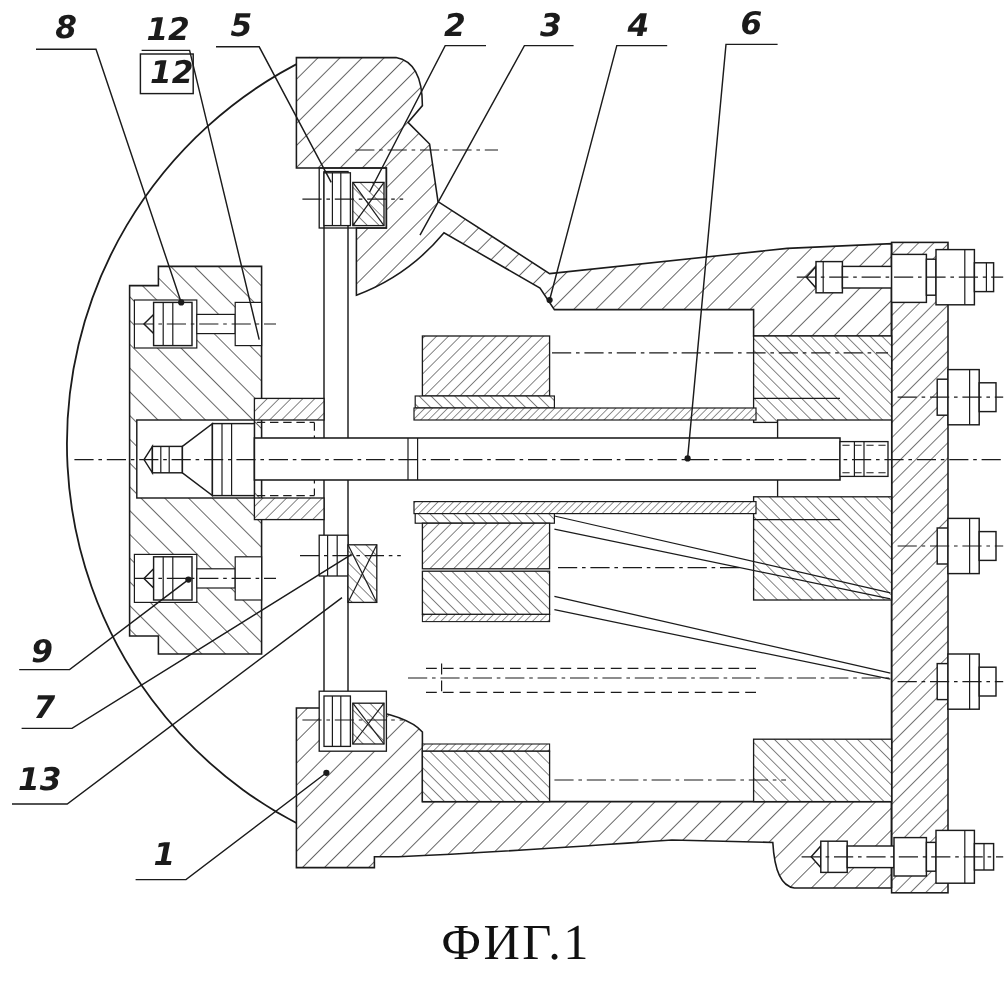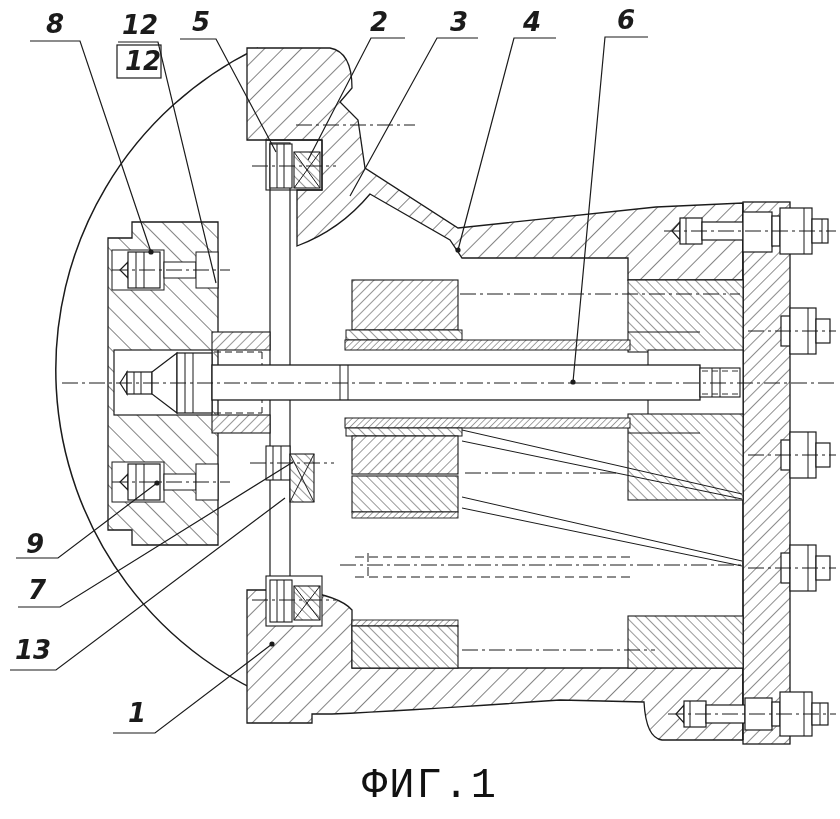--- a/index.html
+++ b/index.html
@@ -2,21 +2,21 @@
 <html><head>
 <meta charset="utf-8">
 <style>
   html,body{margin:0;padding:0;background:#ffffff;}
   .stage{position:relative;width:840px;height:819px;background:#fff;overflow:hidden;
          font-family:"DejaVu Sans",sans-serif;}
   .stage svg{position:absolute;left:0;top:0;}
   .callout{position:absolute;font-family:"DejaVu Sans",sans-serif;font-style:italic;
            font-weight:bold;font-size:26px;color:#1b1b1b;line-height:1;}
   .caption{position:absolute;left:300px;top:762px;width:260px;text-align:center;
-           font-family:Liberation Mono, monospace;font-size:42px;color:#111;letter-spacing:2px;}
+           font-family:Liberation Serif, serif;font-size:42px;color:#111;letter-spacing:2px;}
 </style>
 </head>
 <body>
 
 <div class="stage">
 
 <svg width="840" height="819" viewBox="0 0 840 819">
   <defs>
     <pattern id="hz45" width="13" height="13" patternUnits="userSpaceOnUse" patternTransform="rotate(45)">
       <rect width="13" height="13" fill="#fff"></rect>

